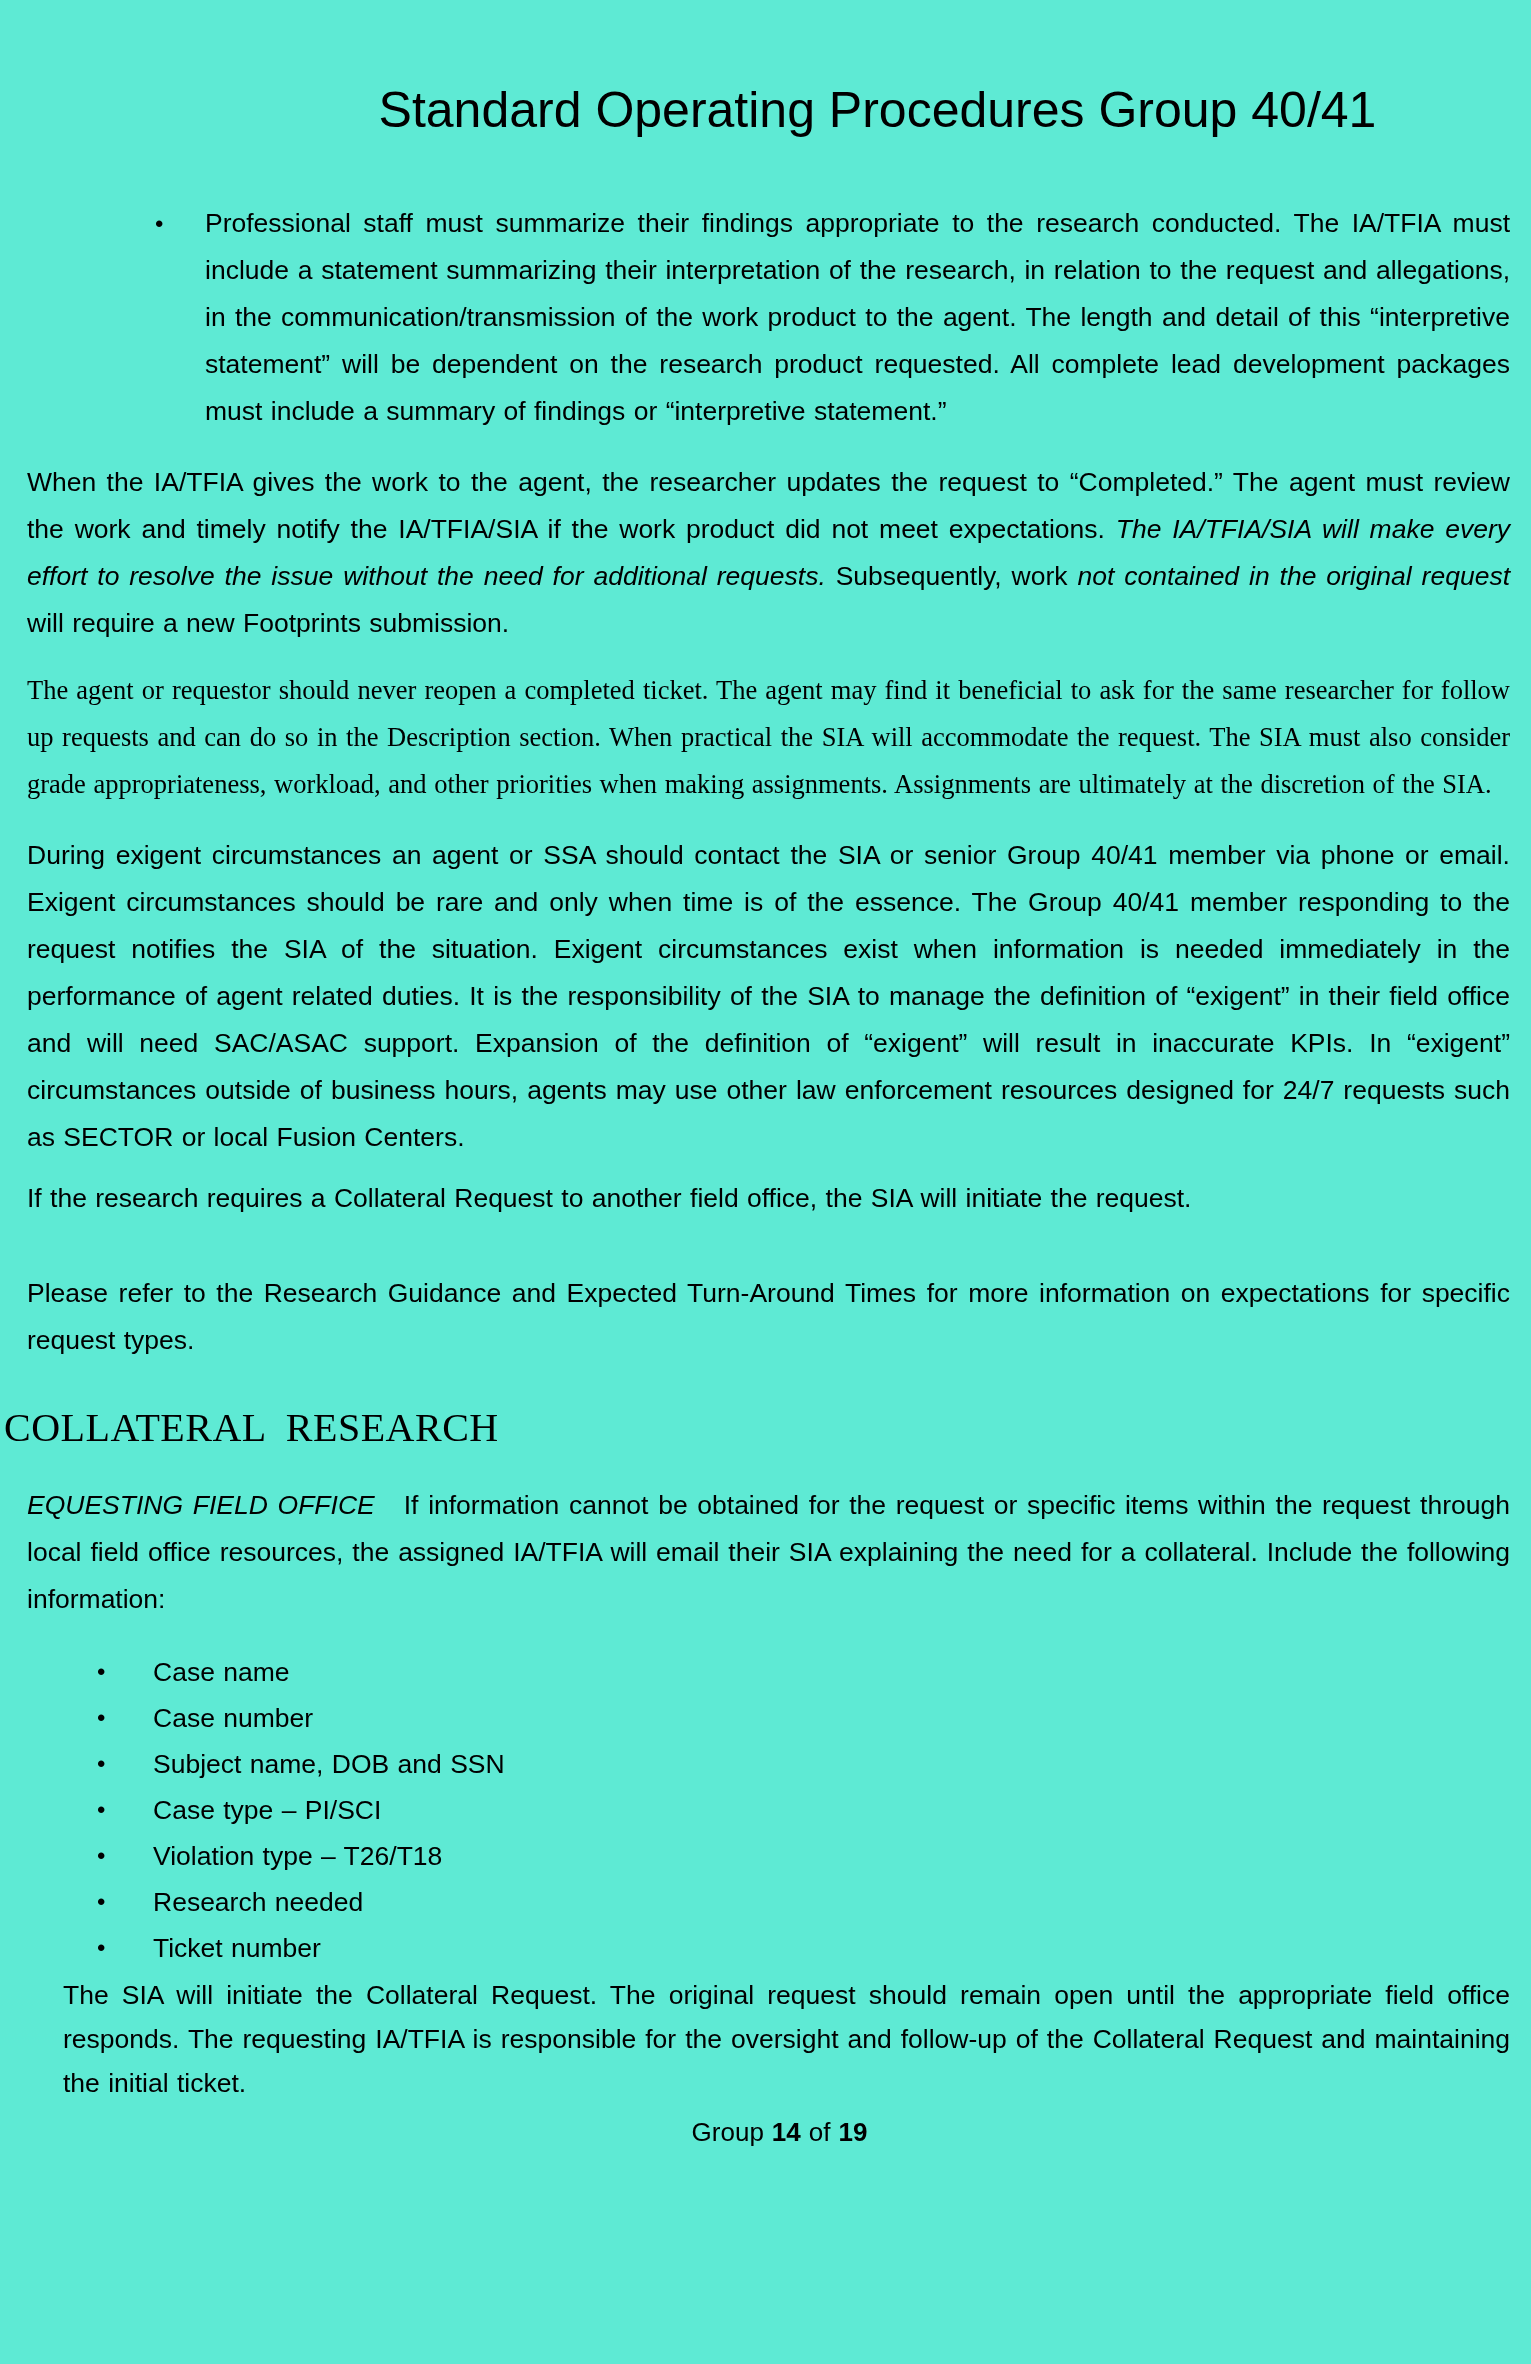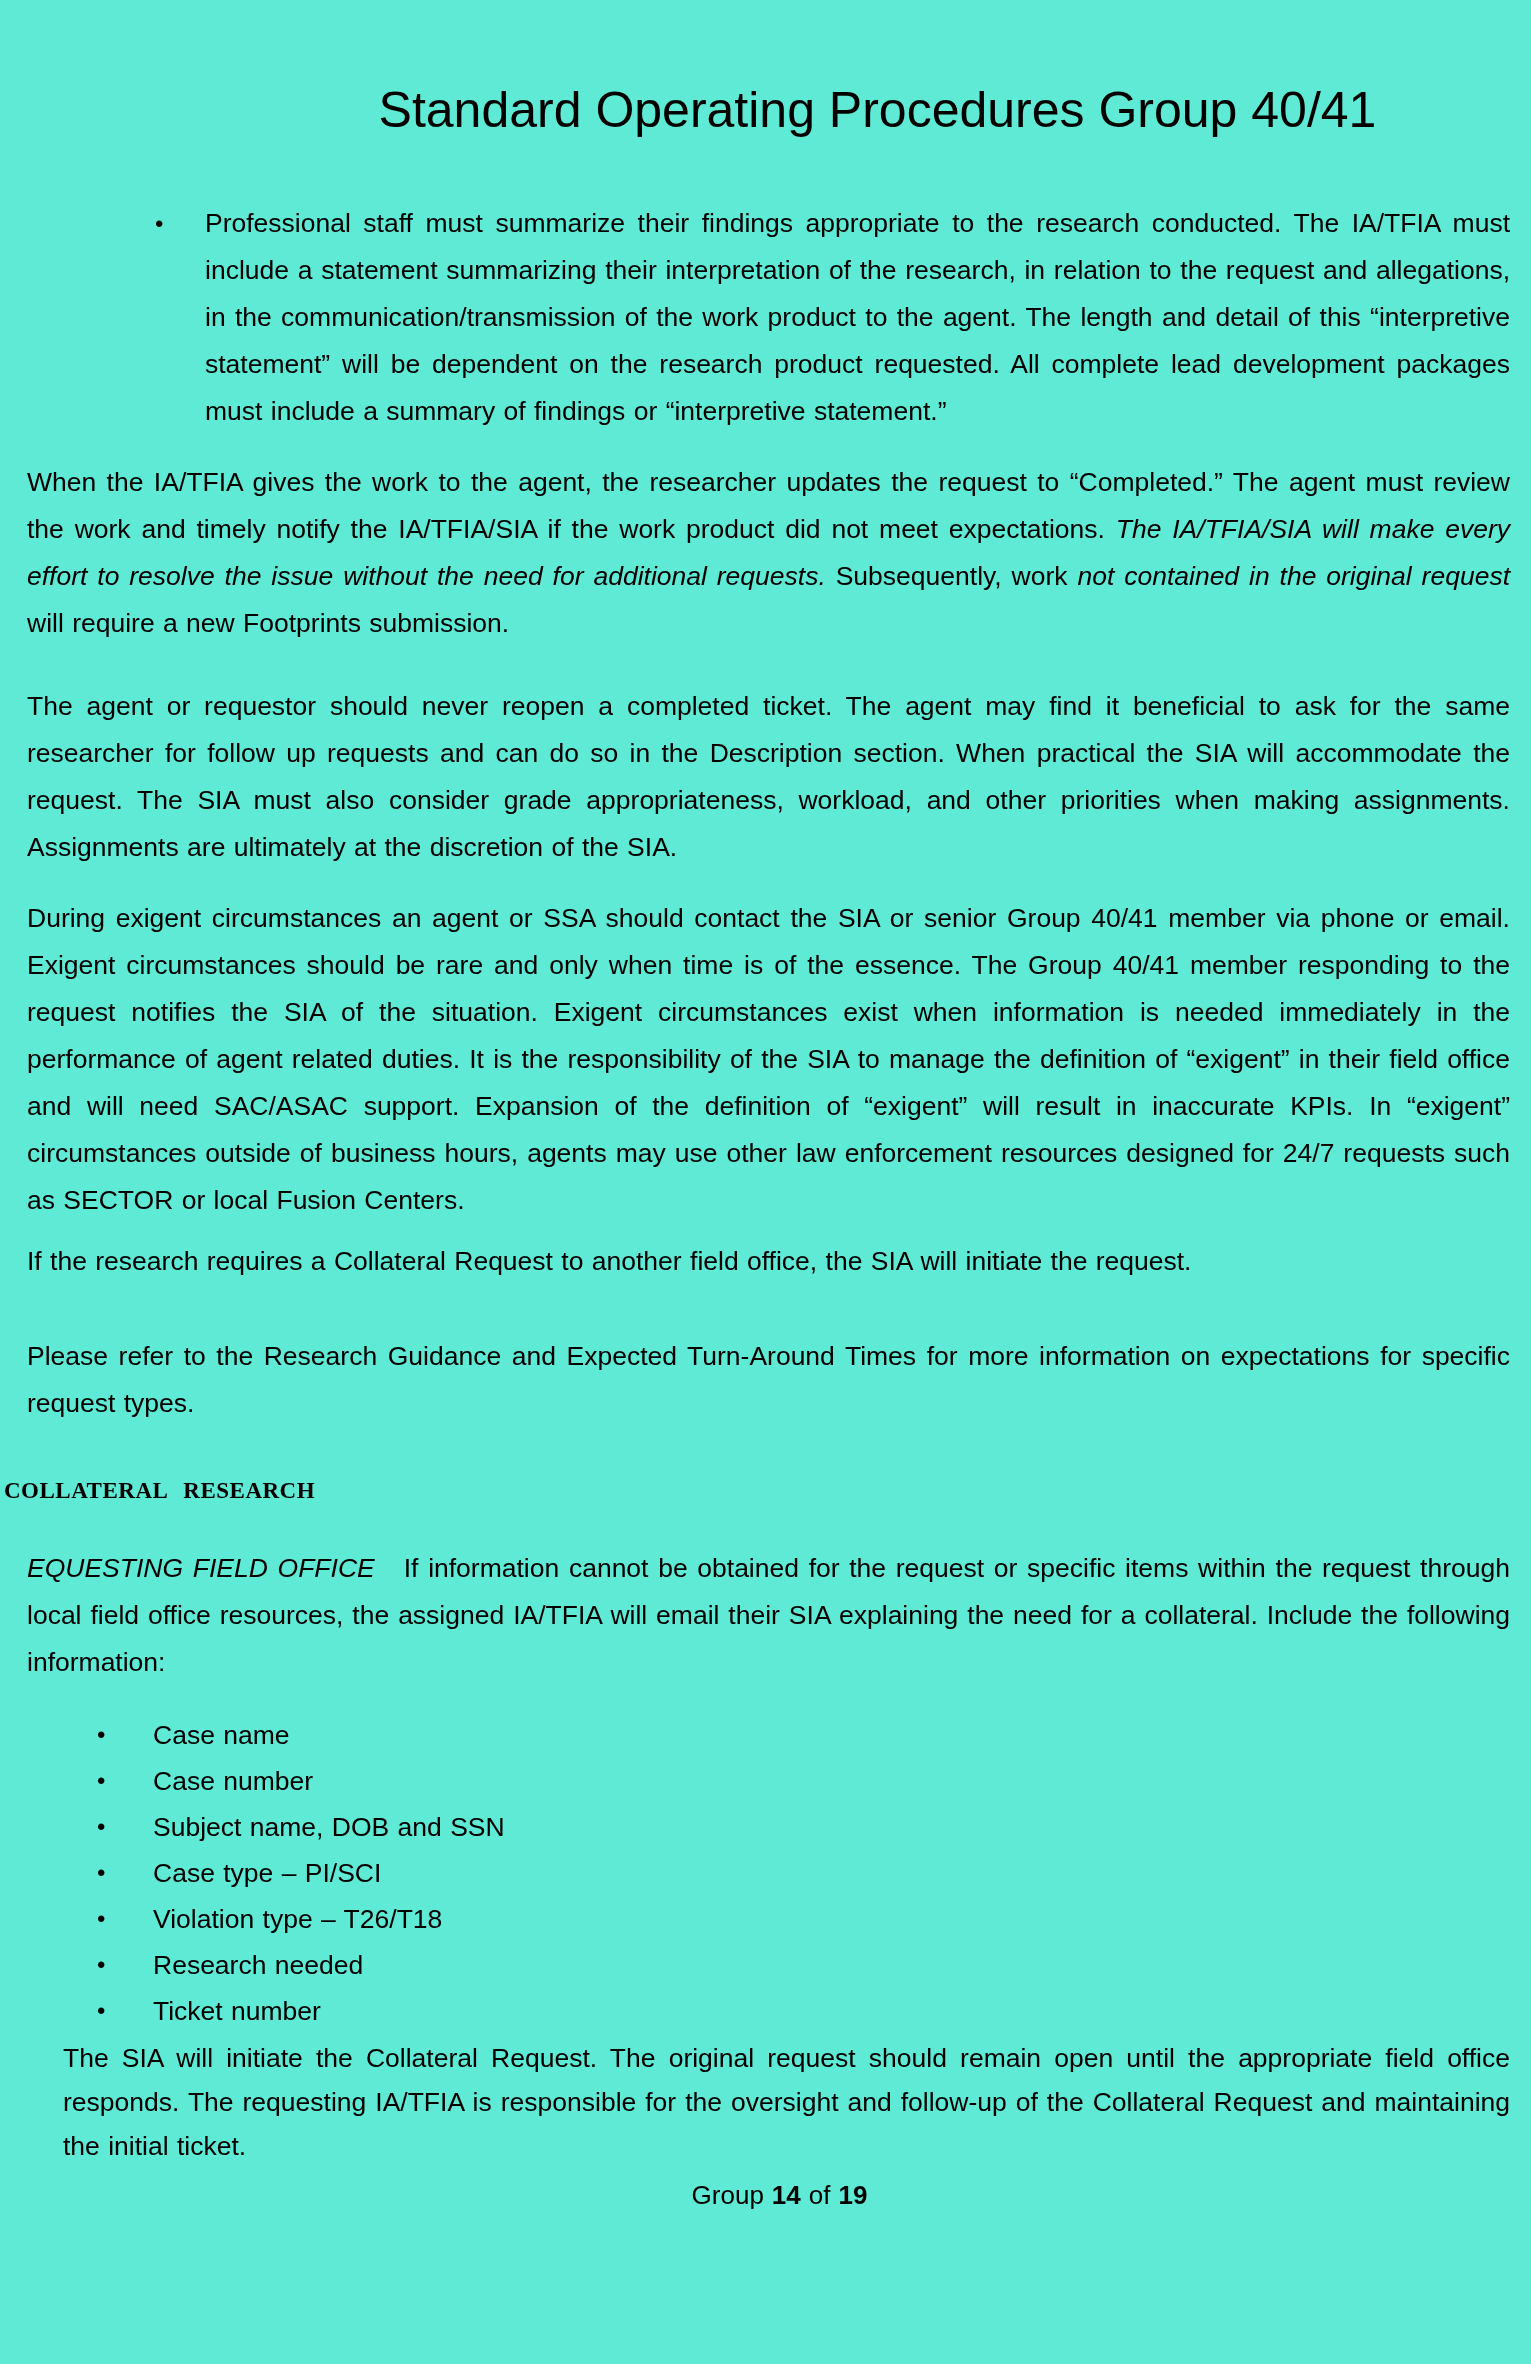--- a/index.html
+++ b/index.html
@@ -48,36 +48,36 @@
   .bullet1 { padding-left: 128px; }
   .bullet1 .dot { width: 50px; font-size: 24px; }
   .bullet1 .btxt { flex: 1 1 auto; text-align: justify; }
   .info-list .bullet-row { line-height: 46px; }
   .info-list { padding-left: 70px; }
   .info-list .dot { width: 56px; font-size: 24px; }
   .info-list .btxt { flex: 1 1 auto; }
   .section-heading {
     margin: 0 0 0 -23px;
     font-family: "Liberation Serif", serif;
-    font-weight: 700;
-    font-size: 23px;
+    font-weight: 400;
+    font-size: 40px;
     line-height: 48px;
     letter-spacing: 0.5px;
     word-spacing: 10px;
   }
   .run-i { font-style: italic; }
   .run-u {
     text-decoration-thickness: 2.5px;
     text-underline-offset: 5px;
   }
   
   .block-0 { margin-top: 60px; }
   .block-1 { margin-top: 26px; }
   .block-2 { margin-top: 24px; }
-  .block-3 { margin-top: 36px; }
+  .block-3 { margin-top: 20px; font-family: Liberation Serif, serif; }
   .block-4 { margin-top: 24px; }
   .block-5 { margin-top: 14px; }
   .block-6 { margin-top: 48px; }
   .block-7 { margin-top: 40px; }
   .block-8 { margin-top: 30px; }
   .block-9 { margin-top: 26px; }
   .block-10 { margin-top: 2px; line-height: 44px; margin-left: 36px; }
   .footer {
     margin-top: 12px;
     text-align: center;

